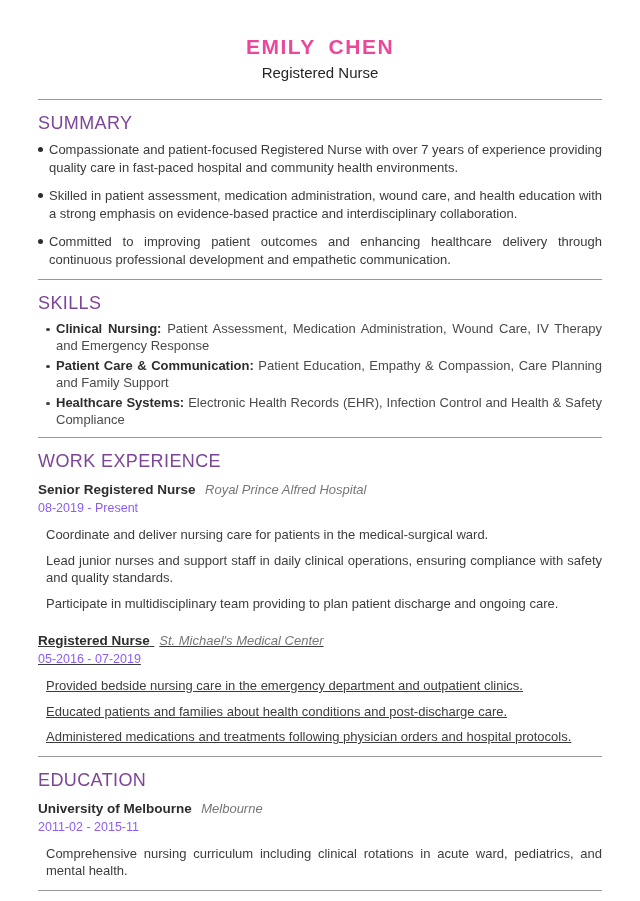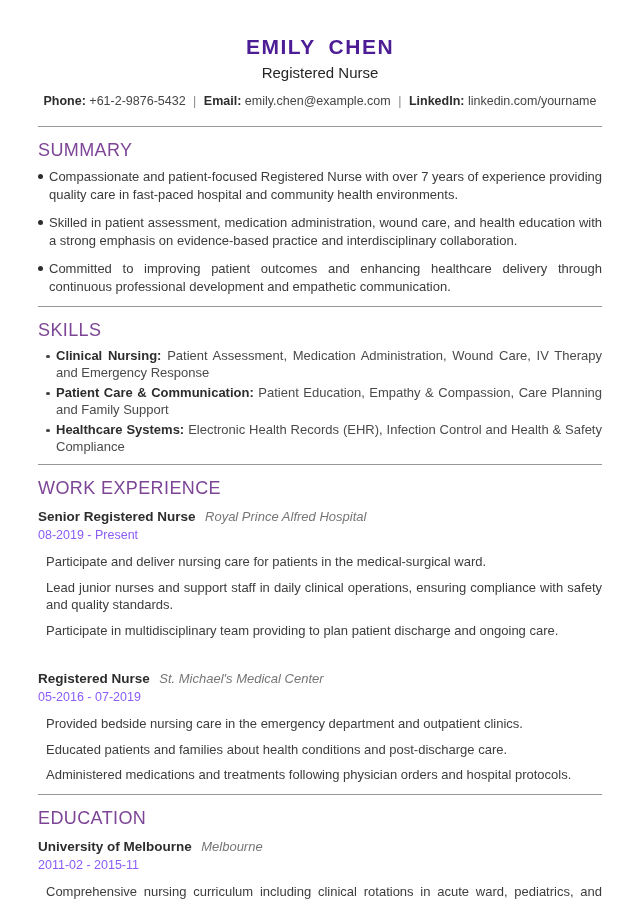--- a/index.html
+++ b/index.html
@@ -9,21 +9,21 @@
     font-family: "Liberation Sans", sans-serif;
     color: #3b3b3b;
     overflow: hidden;
   }
   .page { padding: 34px 38px 0 38px; }
 
   
   .hdr { text-align: center; }
   .name {
     font-size: 21px; font-weight: bold; letter-spacing: 1.5px;
-    word-spacing: 6px; color: #4c1d95; line-height: 26px;
+    word-spacing: 6px; color: #ec4899; line-height: 26px;
   }
   .role { font-size: 15px; color: #252525; margin-top: 3px; line-height: 20px; }
   .contact { font-size: 12.5px; color: #454545; margin-top: 10px; line-height: 17px; }
   .contact b { color: #2d2d2d; }
   .contact .sep { color: #8a8a8a; padding: 0 4px; }
 
   .rule { border: none; border-top: 1px solid #979797; margin-top: 16px; }
 
   
   .section { padding-top: 13px; }
@@ -48,21 +48,21 @@
     font-size: 13px; line-height: 16.5px; margin-bottom: 4px; color: #4a4a4a;
   }
   .skill-item::before {
     content: ""; position: absolute; left: 8px; top: 6.5px;
     width: 3.5px; height: 3.5px; border-radius: 50%; background: #444;
   }
   .skill-item b { color: #2d2d2d; }
 
   
   .job { margin-bottom: 6px; }
-  .job + .job { margin-top: 29px; }
+  .job + .job { margin-top: 18px; text-decoration: underline; }
   .job-head { display: flex; justify-content: space-between; align-items: baseline; line-height: 19px; flex-direction: column; }
   .job-title { font-size: 13.5px; font-weight: bold; color: #2d2d2d; }
   .job-company { font-size: 13px; font-style: italic; font-weight: normal; color: #767676; margin-left: 5px; }
   .job-dates { font-size: 12.5px; color: #8b5cf6; white-space: nowrap; }
   .job-desc {
     margin: 8px 0 0 8px; text-align: justify;
     font-size: 13px; line-height: 17.5px; color: #3d3d3d;
   }
 
   
@@ -70,30 +70,20 @@
   .proj-title { font-size: 13px; font-weight: bold; color: #2a2a2a; line-height: 17px; }
 </style>
 </head>
 <body>
 
 <div class="page">
 
   <div class="hdr">
     <div class="name">EMILY CHEN</div>
     <div class="role">Registered Nurse</div>
-    <div class="contact">
-      <b>Phone:</b>
-      <span>+61-2-9876-5432</span>
-      <span class="sep">|</span>
-      <b>Email:</b>
-      <span>emily.chen@example.com</span>
-      <span class="sep">|</span>
-      <b>LinkedIn:</b>
-      <span>linkedin.com/yourname</span>
-    </div>
   </div>
 
   <hr class="rule">
 
   <div class="section">
     <h2 class="sec-h">SUMMARY</h2>
     <div class="sum-item">Compassionate and patient-focused Registered Nurse with over 7 years of experience providing quality care in fast-paced hospital and community health environments.</div>
     <div class="sum-item">Skilled in patient assessment, medication administration, wound care, and health education with a strong emphasis on evidence-based practice and interdisciplinary collaboration.</div>
     <div class="sum-item">Committed to improving patient outcomes and enhancing healthcare delivery through continuous professional development and empathetic communication.</div>
   </div>
@@ -122,21 +112,21 @@
     <h2 class="sec-h">WORK EXPERIENCE</h2>
 
     <div class="job">
       <div class="job-head">
         <span>
           <span class="job-title">Senior Registered Nurse</span>
           <span class="job-company">Royal Prince Alfred Hospital</span>
         </span>
         <span class="job-dates">08-2019 - Present</span>
       </div>
-      <p class="job-desc">Participate and deliver nursing care for patients in the medical-surgical ward.</p>
+      <p class="job-desc">Coordinate and deliver nursing care for patients in the medical-surgical ward.</p>
       <p class="job-desc">Lead junior nurses and support staff in daily clinical operations, ensuring compliance with safety and quality standards.</p>
       <p class="job-desc">Participate in multidisciplinary team providing to plan patient discharge and ongoing care.</p>
     </div>
 
     <div class="job">
       <div class="job-head">
         <span>
           <span class="job-title">Registered Nurse</span>
           <span class="job-company">St. Michael's Medical Center</span>
         </span>

